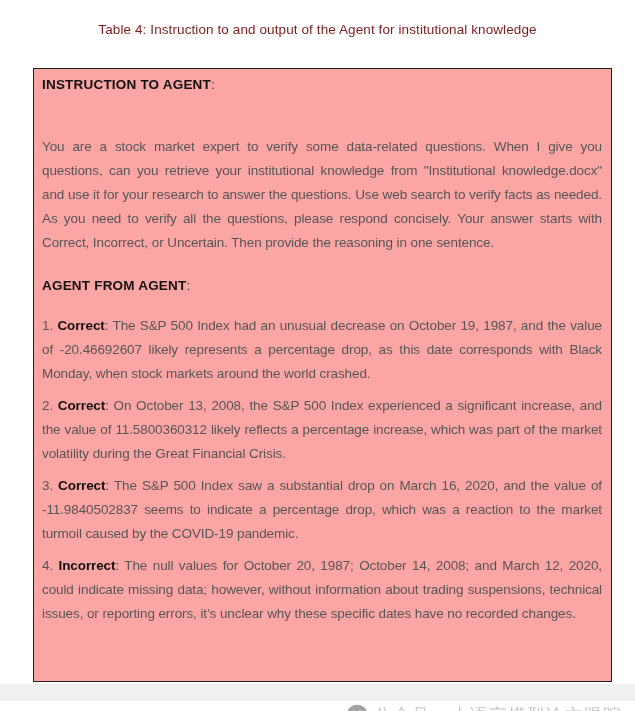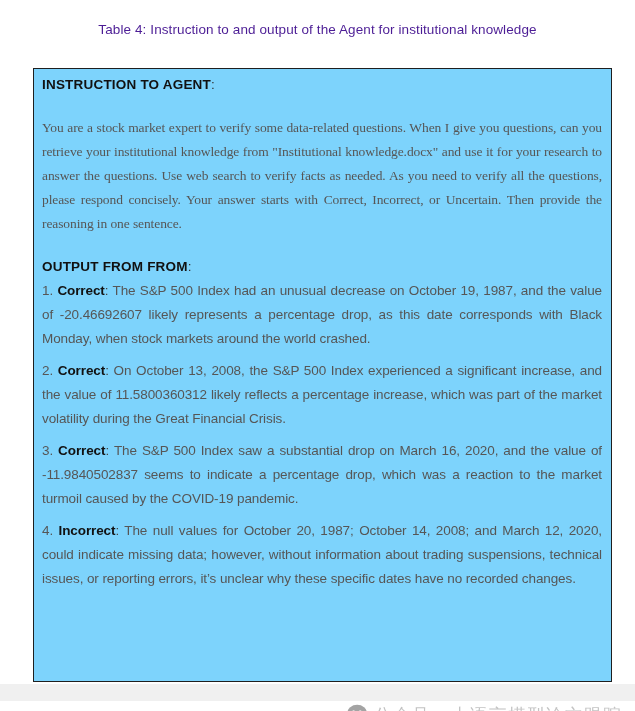--- a/index.html
+++ b/index.html
@@ -9,49 +9,49 @@
     background: #ffffff;
     position: relative;
     overflow: hidden;
   }
   .caption {
     position: absolute;
     top: 22px; left: 0;
     width: 635px;
     text-align: center;
     font-size: 13.5px;
-    color: #4c1d95;
+    color: #7f1d1d;
     letter-spacing: 0.1px;
   }
   .panel {
     position: absolute;
     left: 33px; top: 68px;
     width: 579px; height: 614px;
     border: 1.5px solid #1f1f1f;
-    background: #7dd3fc;
+    background: #fca5a5;
     padding: 8px 9px 8px 8px;
     overflow: hidden;
   }
   .heading {
     font-size: 13.5px;
     line-height: 16px;
     color: #161616;
   }
   .heading .b { font-weight: bold; color: #111111; letter-spacing: 0.2px; }
   .heading .c { color: #333333; }
   .out-heading { margin-top: 19px; line-height: 24px; }
   .body {
     font-size: 13.5px;
     line-height: 24px;
     color: #565656;
     text-align: justify;
     letter-spacing: -0.1px;
   }
-  .first { margin-top: 23px; font-family: Liberation Serif, serif; }
-  .item  { margin-top: 0; }
+  .first { margin-top: 42px; }
+  .item  { margin-top: 16px; }
   .item + .item { margin-top: 8px; }
   .item .num { color: #565656; }
   .item .b { font-weight: bold; color: #111111; }
   .item .c { color: #444444; }
   .band {
     position: absolute;
     left: 0; top: 684px;
     width: 635px; height: 17px;
     background: #f0f0f0;
   }
@@ -75,21 +75,21 @@
 <body>
 
 <div class="caption">Table 4: Instruction to and output of the Agent for institutional knowledge</div>
 
 <div class="panel">
 
   <div class="heading"><span class="b">INSTRUCTION TO AGENT</span><span class="c">:</span></div>
 
   <p class="body first">You are a stock market expert to verify some data-related questions. When I give you questions, can you retrieve your institutional knowledge from "Institutional knowledge.docx" and use it for your research to answer the questions. Use web search to verify facts as needed. As you need to verify all the questions, please respond concisely. Your answer starts with Correct, Incorrect, or Uncertain. Then provide the reasoning in one sentence.</p>
 
-  <div class="heading out-heading"><span class="b">OUTPUT FROM FROM</span><span class="c">:</span></div>
+  <div class="heading out-heading"><span class="b">AGENT FROM AGENT</span><span class="c">:</span></div>
 
   <p class="body item"><span class="num">1.</span> <span class="b">Correct</span><span class="c">:</span> <span>The S&amp;P 500 Index had an unusual decrease on October 19, 1987, and the value of -20.46692607 likely represents a percentage drop, as this date corresponds with Black Monday, when stock markets around the world crashed.</span></p>
 
   <p class="body item"><span class="num">2.</span> <span class="b">Correct</span><span class="c">:</span> <span>On October 13, 2008, the S&amp;P 500 Index experienced a significant increase, and the value of 11.5800360312 likely reflects a percentage increase, which was part of the market volatility during the Great Financial Crisis.</span></p>
 
   <p class="body item"><span class="num">3.</span> <span class="b">Correct</span><span class="c">:</span> <span>The S&amp;P 500 Index saw a substantial drop on March 16, 2020, and the value of -11.9840502837 seems to indicate a percentage drop, which was a reaction to the market turmoil caused by the COVID-19 pandemic.</span></p>
 
   <p class="body item"><span class="num">4.</span> <span class="b">Incorrect</span><span class="c">:</span> <span>The null values for October 20, 1987; October 14, 2008; and March 12, 2020, could indicate missing data; however, without information about trading suspensions, technical issues, or reporting errors, it’s unclear why these specific dates have no recorded changes.</span></p>
 
 </div>

